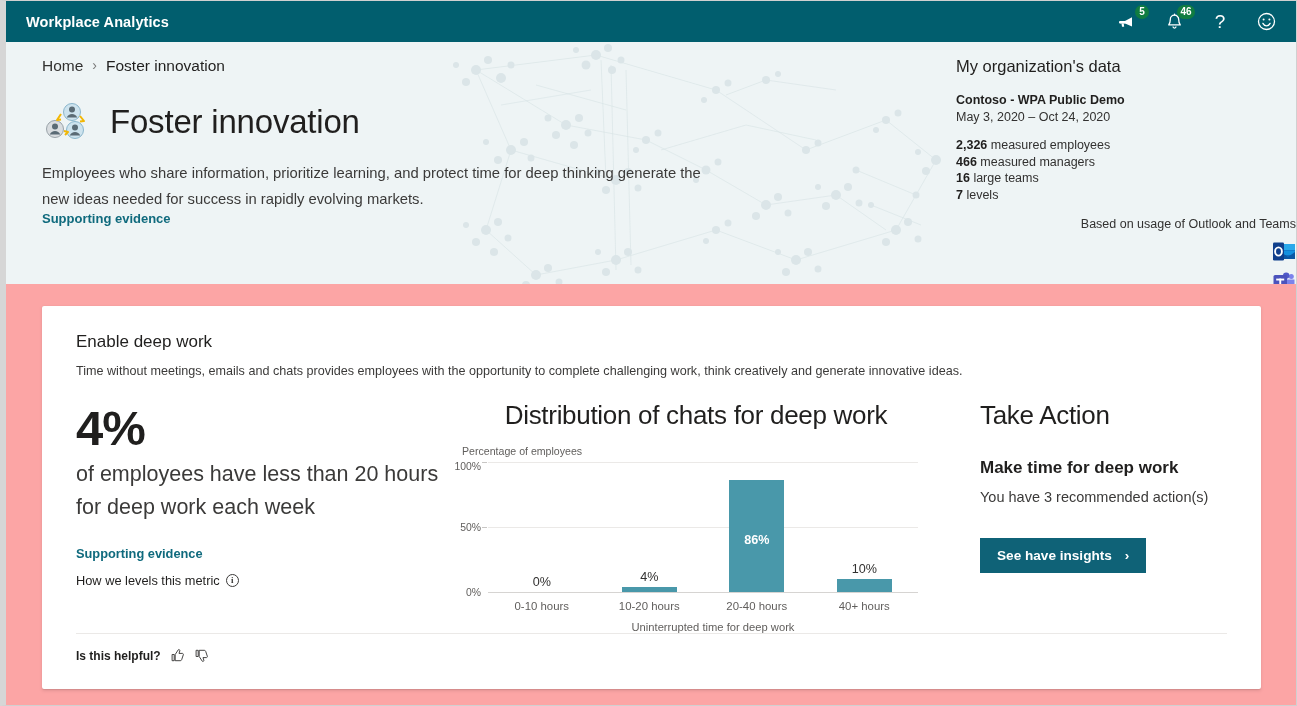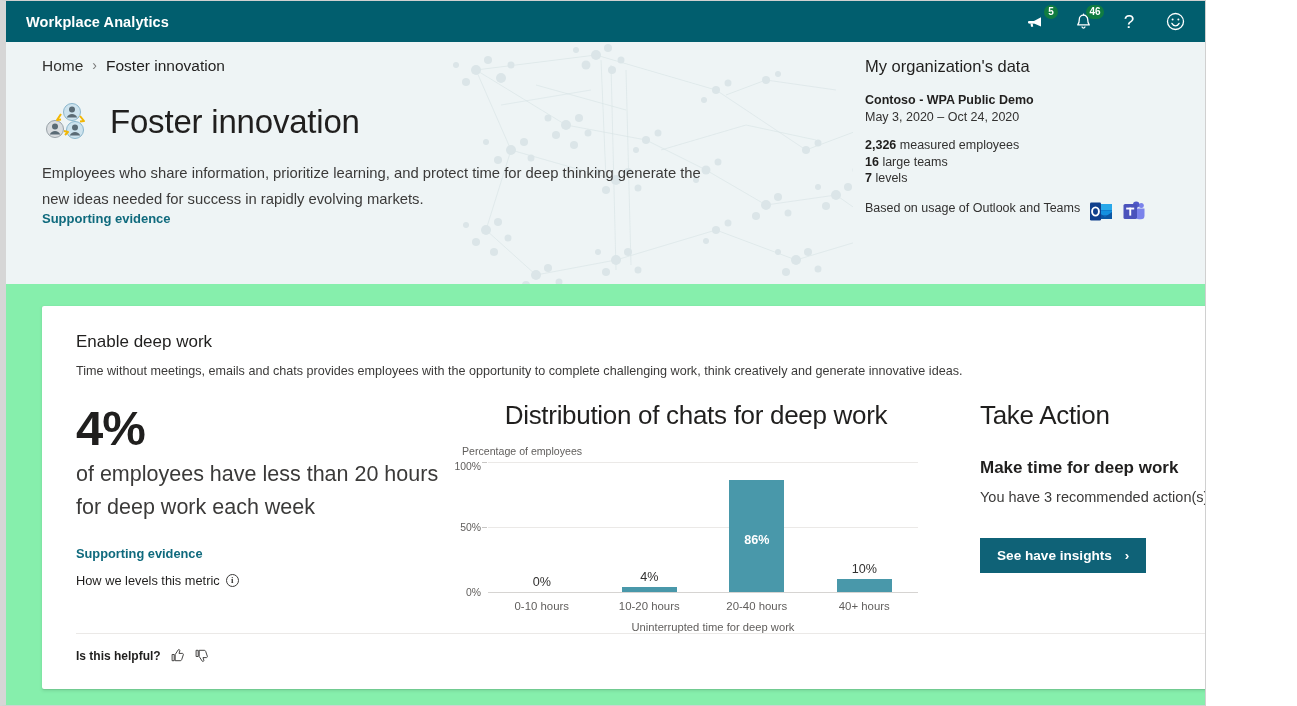--- a/index.html
+++ b/index.html
@@ -4,22 +4,22 @@
 <style>
   * { box-sizing: border-box; margin: 0; padding: 0; }
   html, body {
     width: 1297px; height: 706px;
     font-family: "Liberation Sans", sans-serif;
     background: #ffffff;
     overflow: hidden;
   }
   .frame {
     position: relative;
-    width: 1206px; height: 706px;
-    background: #86efac;
+    width: 1297px; height: 706px;
+    background: #fca5a5;
     border: 1px solid #d0d0d0;
     border-left: 6px solid #d6d6d6;
     overflow: hidden;
   }
 
   
   .appbar {
     position: absolute; top: 0; left: 0; right: 0; height: 41px;
     background: #015e6e;
     display: flex; align-items: center;
@@ -87,22 +87,22 @@
   }
 
   
   .org-title { font-size: 16.5px; color: #201f1e; font-weight: 400; margin: 5px 0 16px 0; }
   .org-name { font-size: 12.5px; color: #201f1e; font-weight: 700; line-height: 17px; }
   .org-dates { font-size: 12.5px; color: #323130; line-height: 17px; }
   .org-stats { margin-top: 11px; }
   .org-stat { font-size: 12.5px; color: #323130; line-height: 16.5px; }
   .org-stat b { font-weight: 700; color: #201f1e; }
   .org-based {
-    margin-top: 14px; display: flex; align-items: flex-start; gap: 10px;
-    font-size: 12.5px; color: #323130;
+    margin-top: 14px; display: flex; align-items: flex-end; gap: 10px;
+    font-size: 12.5px; color: #323130; flex-direction: column;
   }
   .app-ico { width: 23px; height: 21px; }
 
   
   .card {
     position: absolute; top: 305px; left: 36px;
     width: 1219px; height: 383px;
     background: #ffffff;
     border-radius: 2px;
     box-shadow: 0 1.6px 3.6px rgba(0,0,0,.10), 0 .3px .9px rgba(0,0,0,.08);
@@ -366,20 +366,24 @@
     <div class="hero-right">
       <div class="org-title">My organization's data</div>
       <div class="org-name">Contoso - WPA Public Demo</div>
       <div class="org-dates">May 3, 2020 – Oct 24, 2020</div>
       <div class="org-stats">
         <div class="org-stat">
           <b>2,326</b>
           <span>measured employees</span>
         </div>
         <div class="org-stat">
+          <b>466</b>
+          <span>measured managers</span>
+        </div>
+        <div class="org-stat">
           <b>16</b>
           <span>large teams</span>
         </div>
         <div class="org-stat">
           <b>7</b>
           <span>levels</span>
         </div>
       </div>
       <div class="org-based">
         <span>Based on usage of Outlook and Teams</span>

